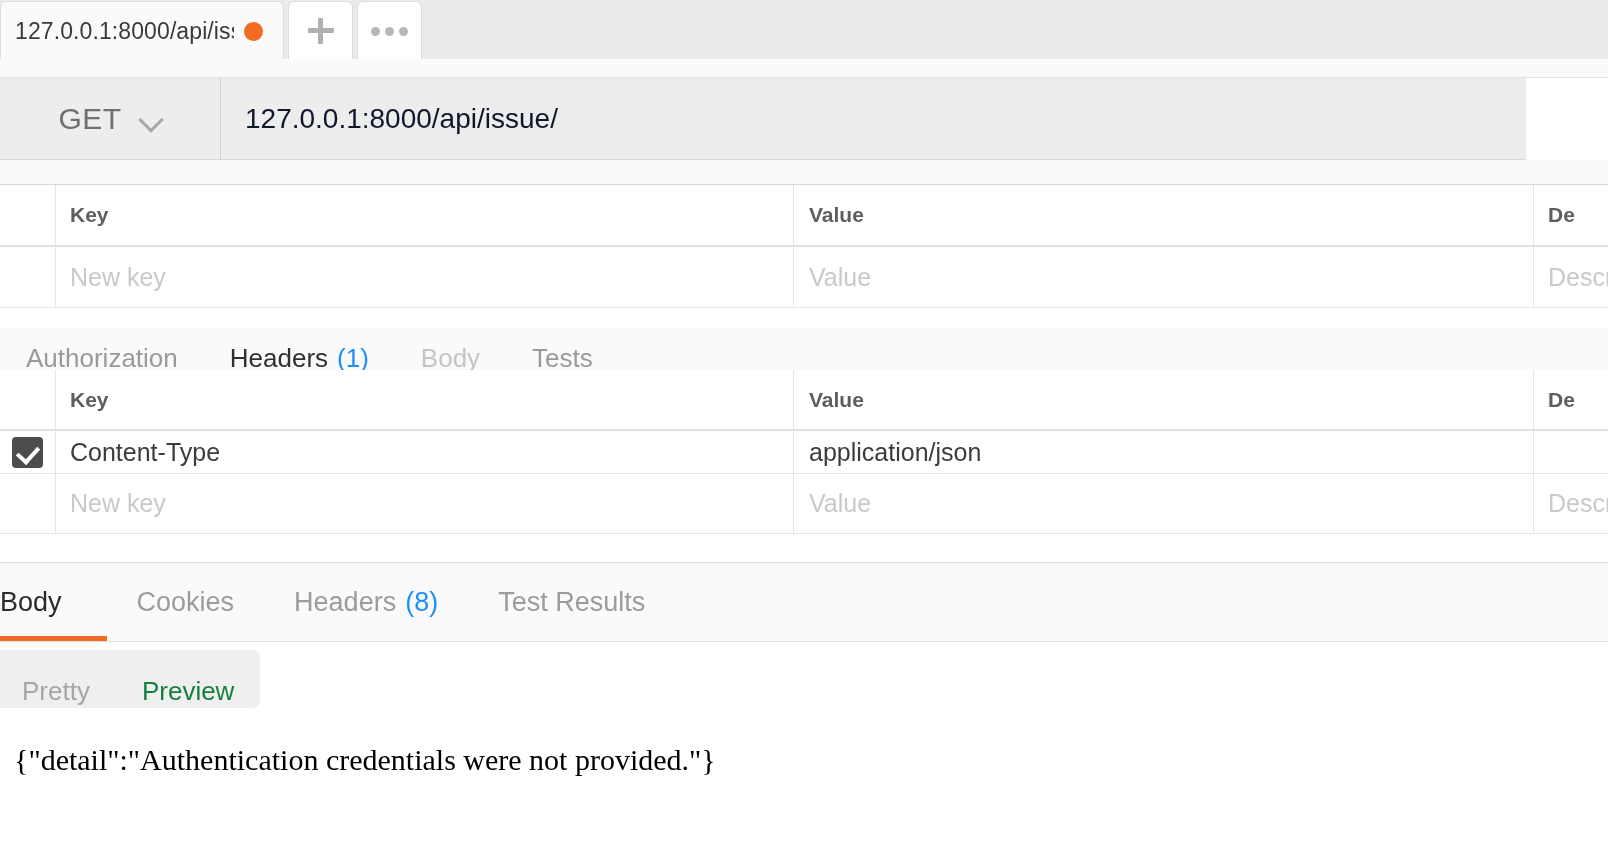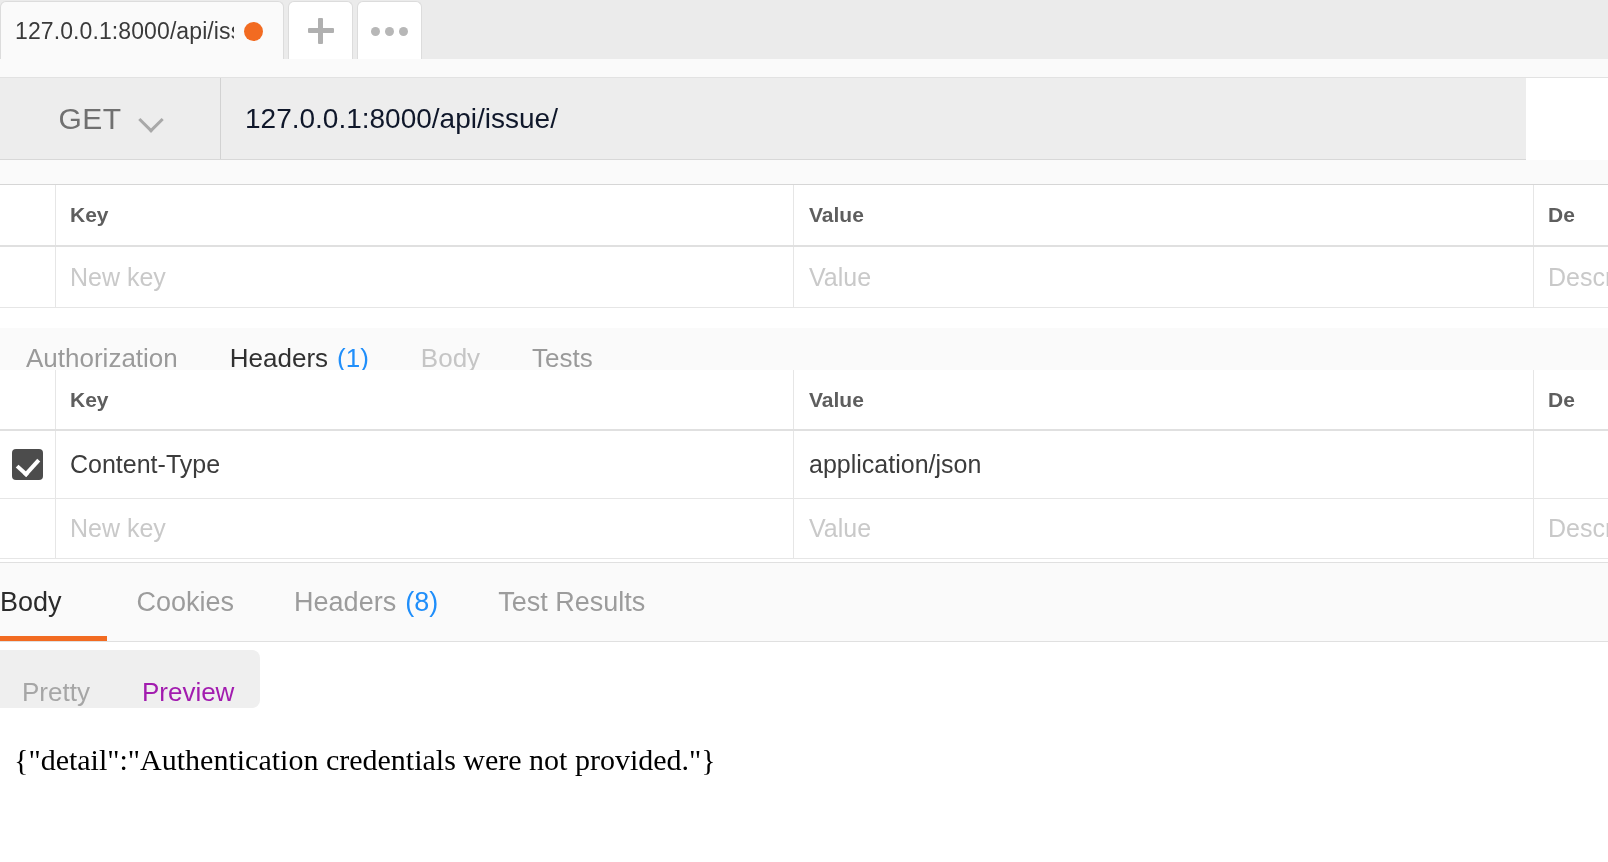--- a/index.html
+++ b/index.html
@@ -164,25 +164,25 @@
   }
 
   
   .fmt-pill {
     position: absolute; left: 0; top: 650px; height: 58px;
     background: #efefef;
     border-top-right-radius: 8px; border-bottom-right-radius: 8px;
     display: flex; align-items: stretch;
   }
   .fmt {
-    display: flex; align-items: flex-end; justify-content: center;
-    padding: 0 26px; font-size: 26px; color: #a6a6a6;
+    display: flex; align-items: flex-start; justify-content: center;
+    padding: 0 26px; font-size: 26px; color: #a6a6a6; margin-top: 26px;
   }
   .fmt:first-child { padding-left: 22px; }
-  .fmt.active { color: #a21caf; }
+  .fmt.active { color: #15803d; }
 
   
   .resp-body {
     position: absolute; left: 0; top: 718px; width: 1608px; height: 144px;
     background: #ffffff; padding: 22px 14px 0 14px;
   }
   .resp-body-text {
     font-family: "Liberation Serif", serif;
     font-size: 30px; color: #000; line-height: 1.35;
     white-space: pre-wrap; word-break: break-word;
@@ -251,21 +251,21 @@
   </div>
 </div>
 
 <div class="kv-table" style="top:370px;">
   <div class="kv-row header-row" style="height:61px;">
     <div class="cell-check"></div>
     <div class="cell-key">Key</div>
     <div class="cell-value">Value</div>
     <div class="cell-desc">De</div>
   </div>
-  <div class="kv-row body-row" style="height:68px;">
+  <div class="kv-row body-row" style="height:43px;">
     <div class="cell-check">
       <span class="chk"></span>
     </div>
     <div class="cell-key">Content-Type</div>
     <div class="cell-value">application/json</div>
     <div class="cell-desc"></div>
   </div>
   <div class="kv-row body-row" style="height:60px;">
     <div class="cell-check"></div>
     <div class="cell-key placeholder">New key</div>

